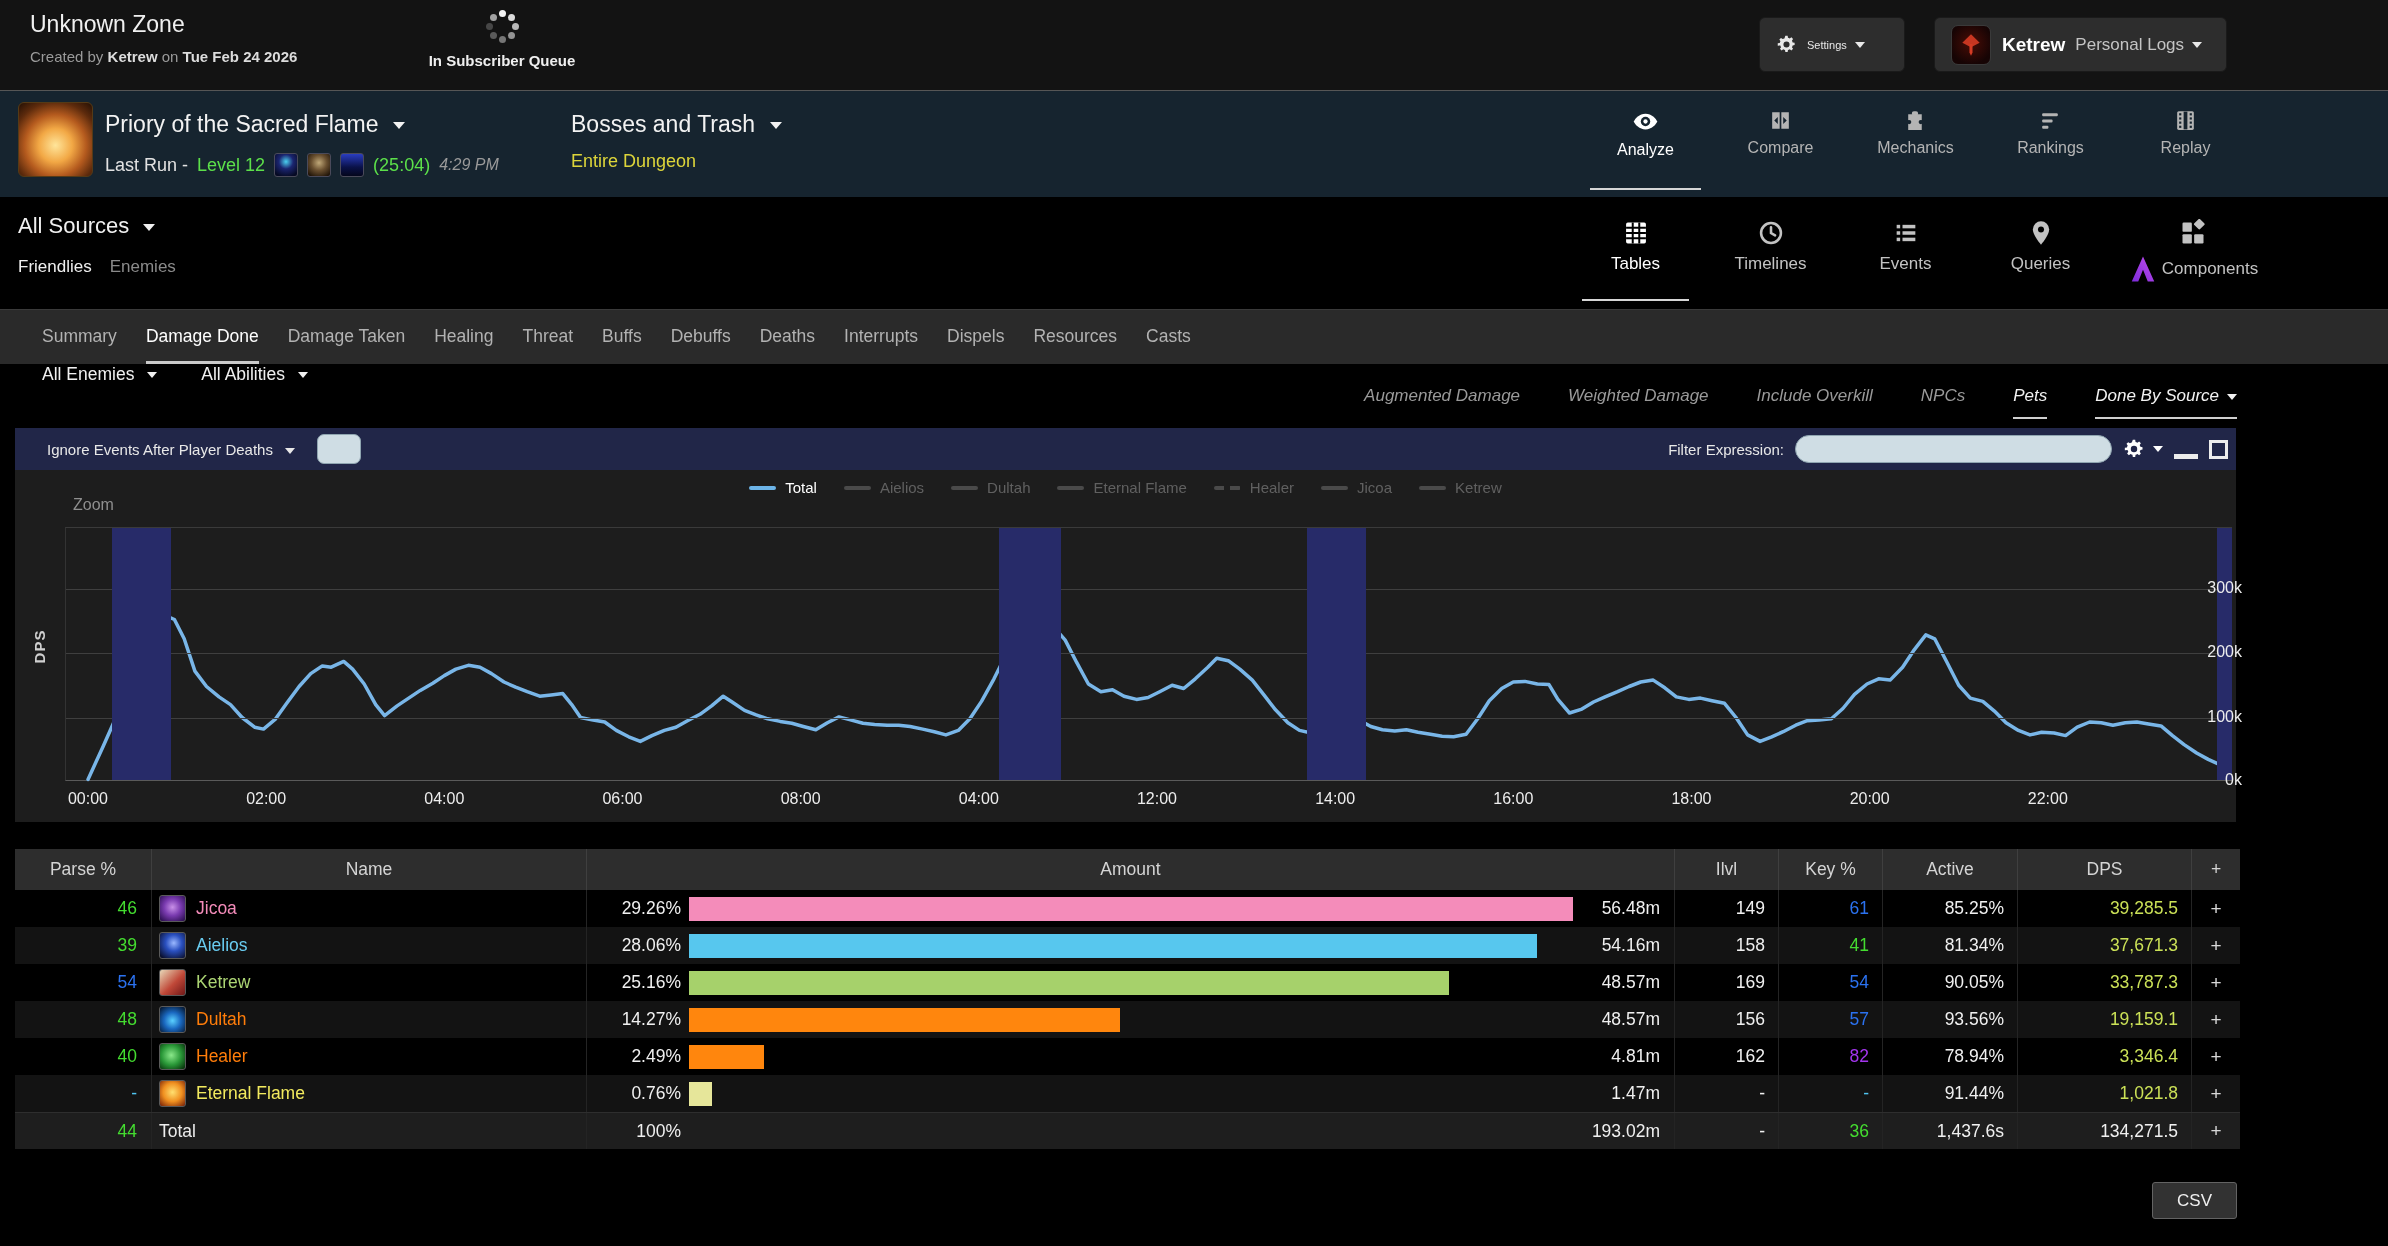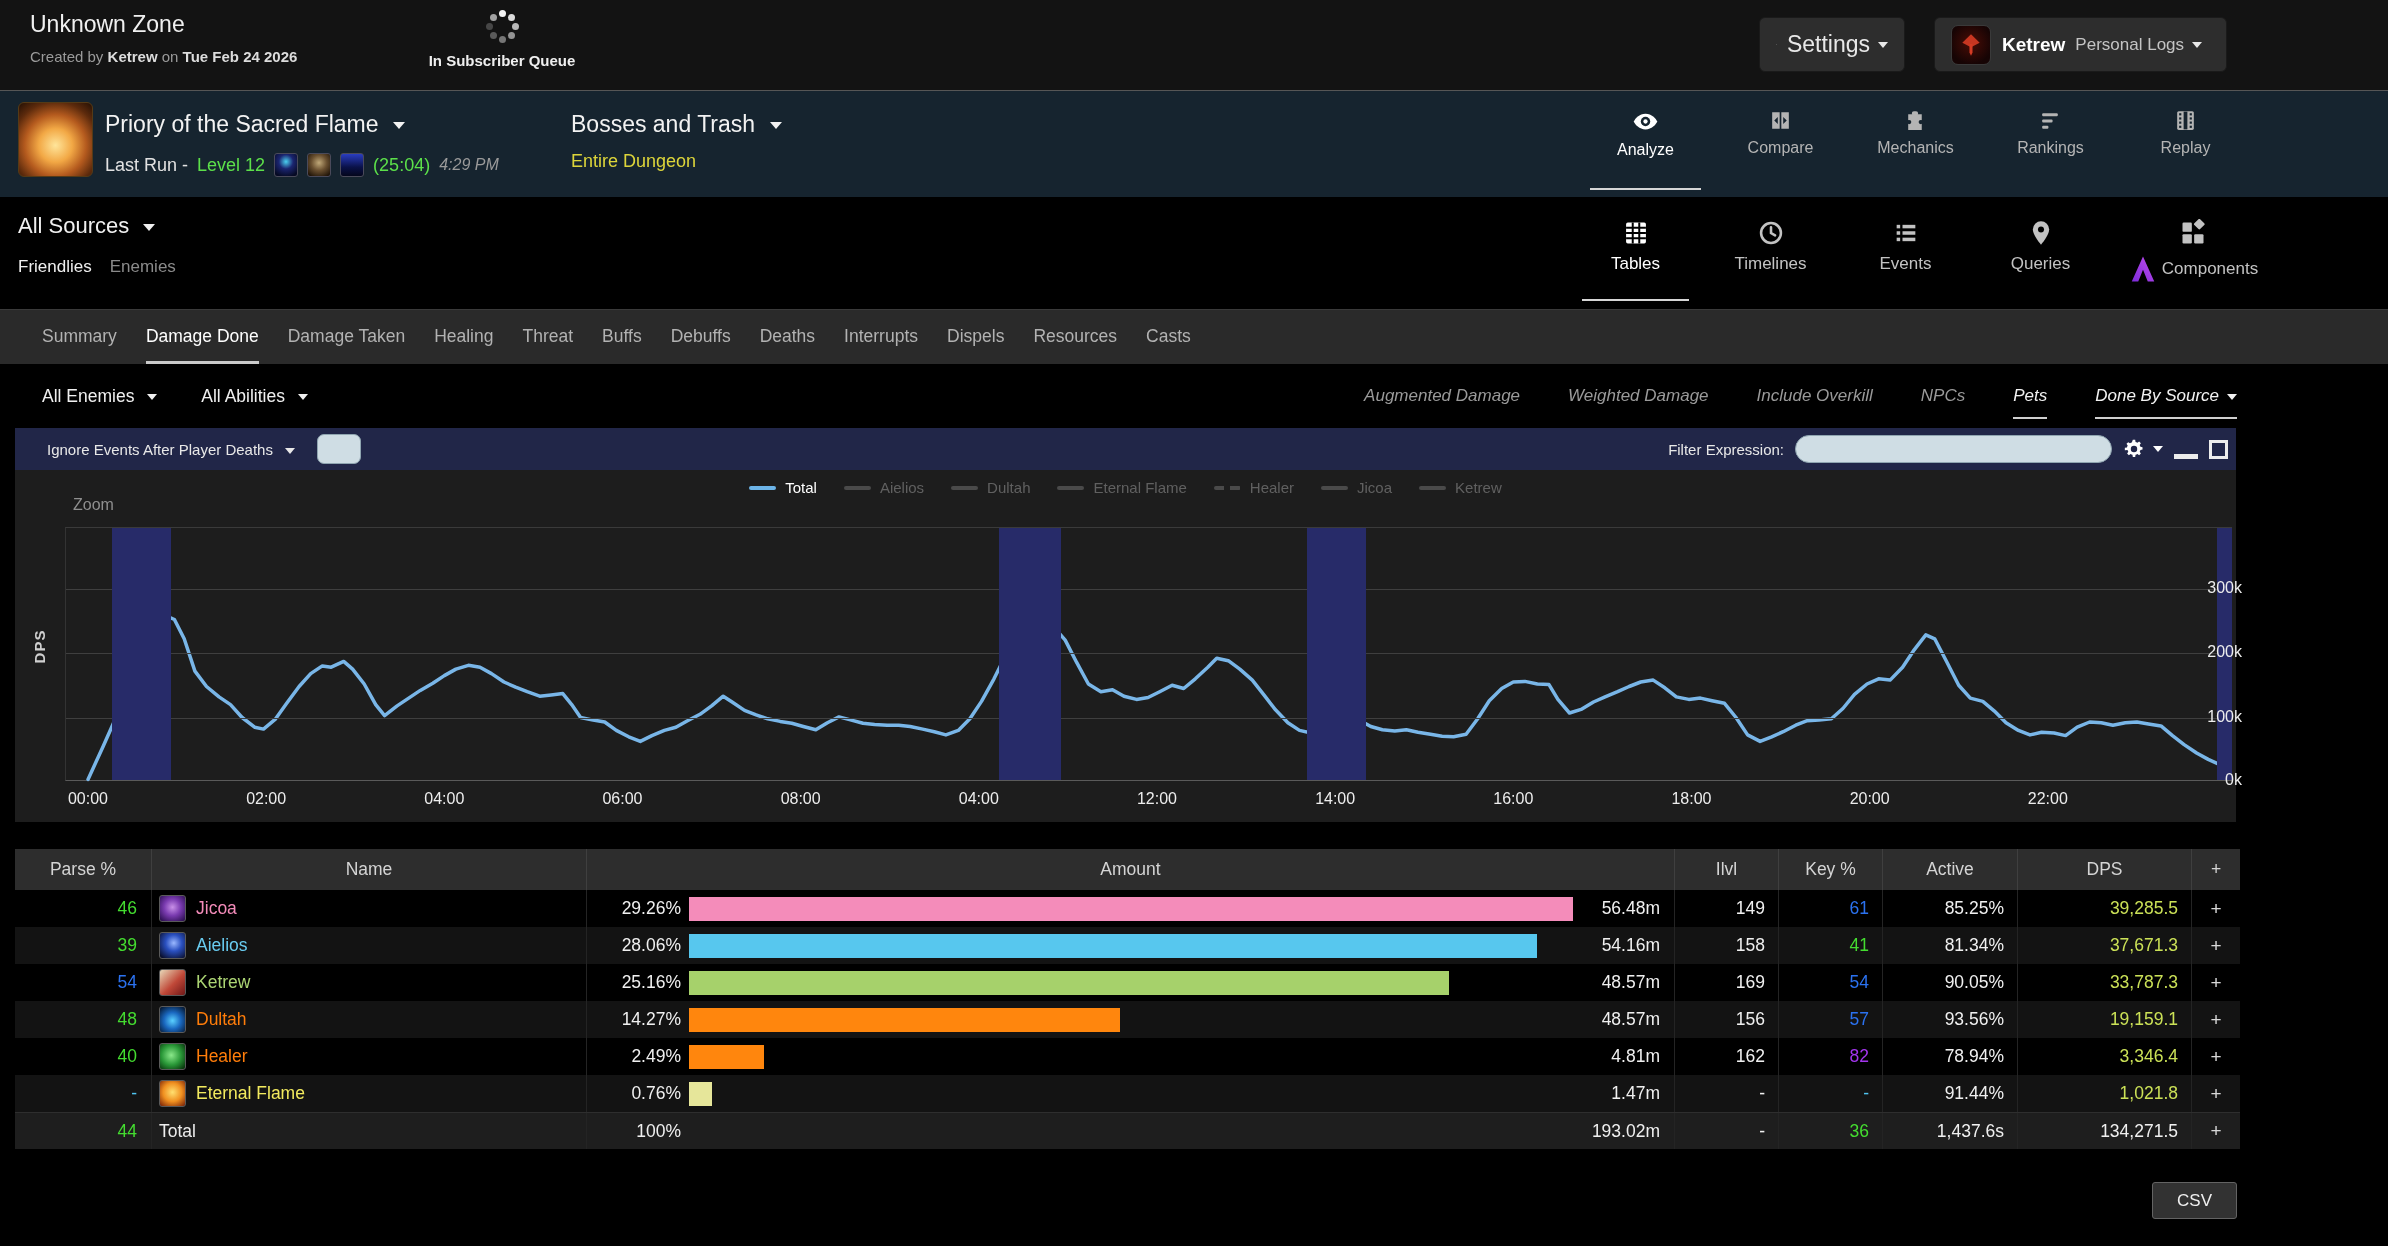--- a/index.html
+++ b/index.html
@@ -14,21 +14,21 @@
   .zone-sub { position:absolute; left:30px; top:48px; font-size:15px; color:#9a9a9a; }
   .zone-sub b { color:#dcdcdc; }
   .queue-block { position:absolute; left:412px; top:6px; width:180px; text-align:center; }
   .spinner { width:36px; height:36px; margin:2px auto 0; position:relative; }
   .spinner i { position:absolute; left:15px; top:15px; width:7px; height:7px; border-radius:50%; background:rgba(255,255,255,.95);
     box-shadow:0 -13px 0 rgba(255,255,255,.95), 9px -9px 0 rgba(255,255,255,.85), 13px 0 0 rgba(255,255,255,.7), 9px 9px 0 rgba(255,255,255,.55), 0 13px 0 rgba(255,255,255,.42), -9px 9px 0 rgba(255,255,255,.3), -13px 0 0 rgba(255,255,255,.22), -9px -9px 0 rgba(255,255,255,.6); background:transparent; }
   .queue-label { margin-top:8px; font-size:15px; font-weight:bold; color:#efefef; }
   .hbtn { position:absolute; top:17px; height:55px; background:#2d2d2d; border:1px solid #1a1a1a; border-radius:6px; display:flex; align-items:center; padding:0 16px; cursor:pointer; }
   .hbtn.settings { left:1759px; width:146px; }
   .hbtn.user { left:1934px; width:293px; }
-  .hbtn .lbl { font-size:23px; color:#e8e8e8; margin-left:10px; }
+  .hbtn .lbl { font-size:11px; color:#e8e8e8; margin-left:10px; }
   .horde-icon { width:40px; height:40px; border-radius:7px; border:1px solid #3a3a3a; background:radial-gradient(circle at 50% 45%, #4a0d06 0%, #160404 75%); display:flex; align-items:center; justify-content:center; }
   .user-name { font-size:19px; font-weight:bold; color:#fff; margin-left:11px; }
   .user-scope { font-size:17px; color:#c4c4c4; margin-left:10px; }
 
   
   .fight-bar { height:107px; background:#16242f; border-top:1px solid #565656; position:relative; }
   .dungeon-icon { position:absolute; left:18px; top:11px; width:75px; height:75px; border-radius:6px; border:1px solid #553a16;
     background:radial-gradient(circle at 50% 58%, #ffe59a 0%, #f2a845 30%, #b45a1e 55%, #5c2a0c 78%, #241004 100%); }
   .fight-title { position:absolute; left:105px; top:20px; font-size:23px; color:#f2f2f2; cursor:pointer; }
   .fight-sub { position:absolute; left:105px; top:62px; display:flex; align-items:center; gap:9px; font-size:18px; color:#e2e2e2; }
@@ -60,21 +60,21 @@
   .view-item.active { color:#fff; }
   .view-item.active::after { content:""; position:absolute; left:14px; right:14px; bottom:4px; height:2.5px; background:#d6d6d6; }
   .comp-pair { display:flex; align-items:center; gap:4px; }
 
   
   .tab-bar { height:55px; background:#2a2a2a; border-top:1px solid #3a3a3a; display:flex; align-items:stretch; padding-left:42px; gap:29px; }
   .tab { display:flex; align-items:center; font-size:17.5px; color:#b2b2b2; cursor:pointer; border-bottom:3px solid transparent; padding-top:2px; }
   .tab.active { color:#fff; border-bottom-color:#cacaca; }
 
   
-  .filter-row { height:64px; background:#000; position:relative; display:flex; align-items:center; }
+  .filter-row { height:64px; background:#000; position:relative; display:flex; align-items:flex-start; }
   .filter-left { display:flex; gap:44px; margin-left:42px; font-size:17.5px; color:#f0f0f0; }
   .filter-left .fitem { cursor:pointer; }
   .filter-links { position:absolute; right:151px; top:0; height:64px; display:flex; align-items:center; gap:48px;font-style:italic; }
   .flink { font-size:17px; color:#9a9a9a; cursor:pointer; position:relative; }
   .flink.on { color:#f2f2f2; }
   .flink.on .ul { position:absolute; left:0; right:0; bottom:-13px; height:2px; background:#cfcfcf; }
 
   
   .panel { margin-left:15px; width:2221px; }
   .panel-header { height:42px; background:#212648; display:flex; align-items:center; position:relative; }

